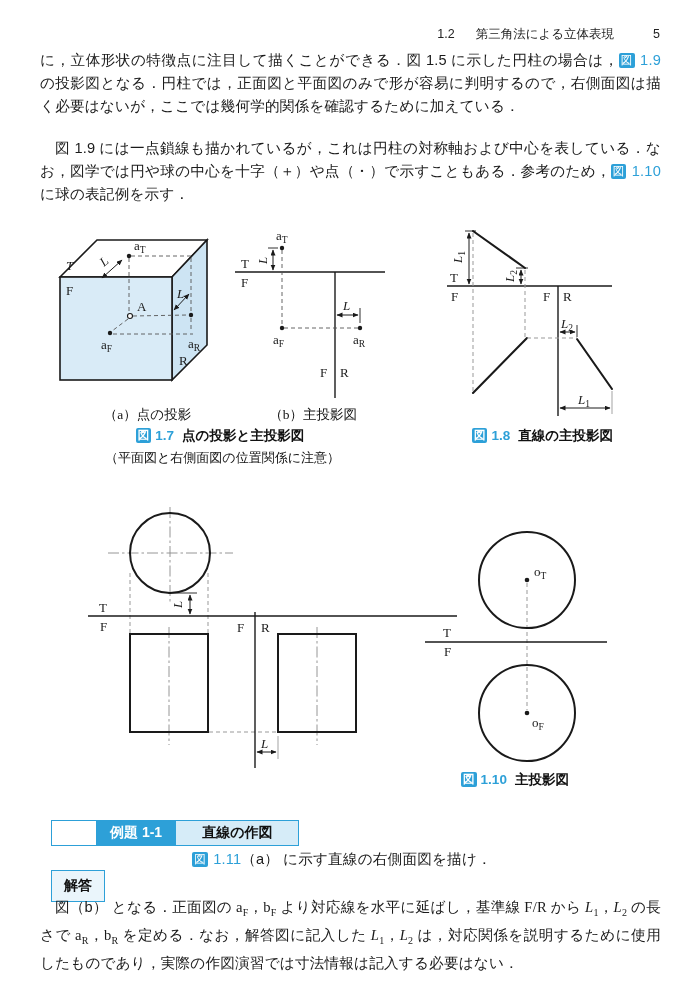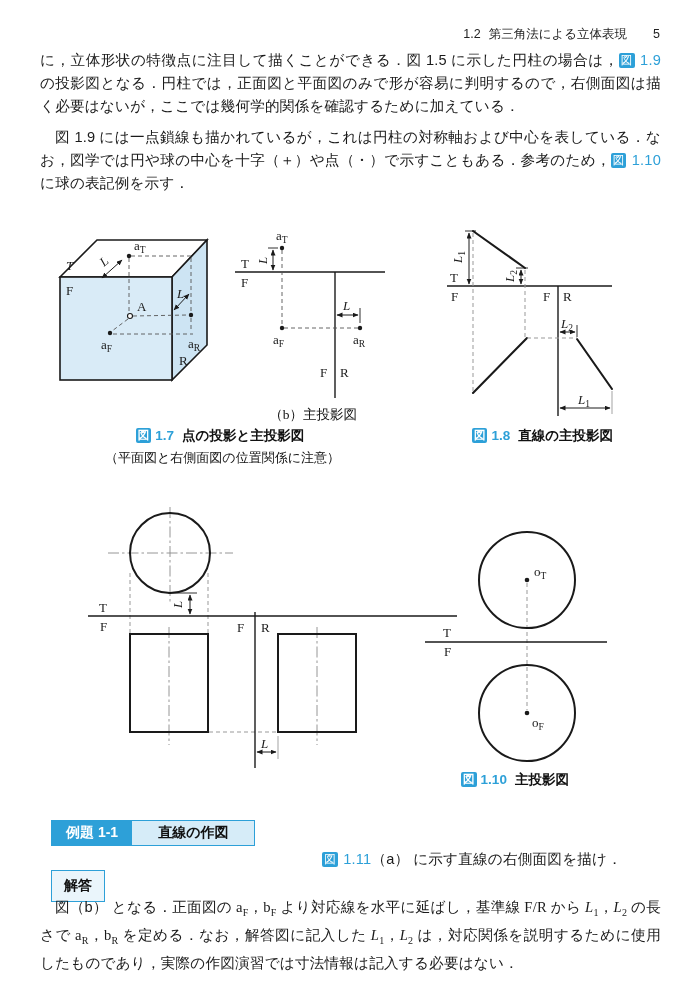--- a/index.html
+++ b/index.html
@@ -9,21 +9,21 @@
     --face-blue2:#cde4f3;
     --ink:#1a1a1a;
   }
   *{margin:0;padding:0;box-sizing:border-box;}
   html,body{background:#fff;}
   .page{
     position:relative;width:698px;height:1000px;background:#fff;overflow:hidden;
     font-family:"Liberation Serif","DejaVu Serif",serif;color:var(--ink);
   }
   .hdr{
-    position:absolute;top:26px;right:38px;display:flex;align-items:baseline;gap:8px;
+    position:absolute;top:26px;right:38px;display:flex;align-items:baseline;gap:21px;
     font-family:"Liberation Sans","DejaVu Sans",sans-serif;font-size:12.5px;color:#222;
   }
   .hdr .pgno{margin-left:18px;}
   .body-p{
     position:absolute;left:40px;width:621px;font-size:14.6px;line-height:23px;
     text-align:justify;letter-spacing:0.2px;
   }
   .run-b{font-family:"Liberation Sans","DejaVu Sans",sans-serif;font-weight:normal;}
   .run-l{color:var(--accent);font-family:"Liberation Sans","DejaVu Sans",sans-serif;}
   .run-i{font-style:italic;font-family:"Liberation Serif","DejaVu Serif",serif;}
@@ -45,21 +45,21 @@
     position:absolute;text-align:center;font-size:13.5px;
     font-family:"Liberation Serif","DejaVu Serif",serif;color:#111;font-weight:normal;
   }
   .capnote{
     position:absolute;text-align:center;font-size:13px;
     font-family:"Liberation Serif","DejaVu Serif",serif;color:#111;
   }
   .ex-bar{
     position:absolute;left:51px;top:820px;display:inline-flex;align-items:stretch;
     border:1px solid var(--accent);
-    font-family:"Liberation Sans","DejaVu Sans",sans-serif;font-weight:bold;font-size:14px;
+    font-family:"Liberation Sans","DejaVu Sans",sans-serif;font-weight:bold;font-size:14px;padding-left:44px;
   }
   .ex-badge{background:var(--accent);color:#fff;padding:3px 14px;}
   .ex-title{background:var(--accent-light);color:#111;padding:3px 26px;}
   .ans-badge{
     position:absolute;left:51px;top:870px;border:1.5px solid var(--accent);
     background:#eaf5fb;color:#111;padding:6px 12px;
     font-family:"Liberation Sans","DejaVu Sans",sans-serif;font-weight:bold;font-size:14px;
   }
   
   .sline{stroke:var(--ink);stroke-width:1.4;fill:none;}
@@ -92,21 +92,21 @@
 
 <div class="page">
 
   <div class="hdr">
     <span>1.2</span>
     <span>第三角法による立体表現</span>
     <span class="pgno">5</span>
   </div>
 
   <p class="body-p" style="top:49px"><span class="run-n">に，立体形状の特徴点に注目して描くことができる．</span><span class="run-b">図 1.5</span><span class="run-n"> に示した円柱の場合は，</span><span class="run-zu">図</span><span class="run-l"> 1.9</span><span class="run-n"> の投影図となる．円柱では，正面図と平面図のみで形が容易に判明するので，右側面図は描く必要はないが，ここでは幾何学的関係を確認するために加えている．</span></p>
-  <p class="body-p" style="top:126px"><span class="run-n">　</span><span class="run-b">図 1.9</span><span class="run-n"> には一点鎖線も描かれているが，これは円柱の対称軸および中心を表している．なお，図学では円や球の中心を十字（＋）や点（・）で示すこともある．参考のため，</span><span class="run-zu">図</span><span class="run-l"> 1.10</span><span class="run-n"> に球の表記例を示す．</span></p>
+  <p class="body-p" style="top:137px"><span class="run-n">　</span><span class="run-b">図 1.9</span><span class="run-n"> には一点鎖線も描かれているが，これは円柱の対称軸および中心を表している．なお，図学では円や球の中心を十字（＋）や点（・）で示すこともある．参考のため，</span><span class="run-zu">図</span><span class="run-l"> 1.10</span><span class="run-n"> に球の表記例を示す．</span></p>
 
   <svg class="fig" style="left:42px;top:222px" width="190" height="186" viewBox="0 0 190 186">
     <g>
       <polygon class="face-top" points="18,55 55,18 165,18 130,55"></polygon>
       <polygon class="face-side" points="130,55 165,18 165,123 130,158"></polygon>
       <rect class="face-front" x="18" y="55" width="112" height="103"></rect>
     </g>
     <g class="dashk">
       <line x1="87" y1="36" x2="87" y2="91"></line>
       <line x1="89" y1="34" x2="149" y2="34"></line>
@@ -192,20 +192,21 @@
     <text class="ft" x="10" y="64">T</text>
     <text class="ft" x="11" y="83">F</text>
     <text class="ft" x="103" y="83">F</text>
     <text class="ft" x="123" y="83">R</text>
     <text class="ft" x="22" y="45" transform="rotate(-90 22 45)"><tspan class="fit">L</tspan><tspan class="fsub" dy="2.5">1</tspan></text>
     <text class="ft" x="74" y="64" transform="rotate(-90 74 64)"><tspan class="fit">L</tspan><tspan class="fsub" dy="2.5">2</tspan></text>
     <text class="ft" x="121" y="110"><tspan class="fit">L</tspan><tspan class="fsub" dy="2.5">2</tspan></text>
     <text class="ft" x="138" y="186"><tspan class="fit">L</tspan><tspan class="fsub" dy="2.5">1</tspan></text>
   </svg>
 
+  <div class="sublabel" style="left:60px;top:406px;width:175px">（a）点の投影</div>
   <div class="sublabel" style="left:228px;top:406px;width:170px">（b）主投影図</div>
   <div class="caption" style="left:80px;top:427px;width:280px">
     <span class="run-zu">図</span><span class="cap-num">1.7</span><span>点の投影と主投影図</span>
   </div>
   <div class="capnote" style="left:80px;top:449px;width:285px">（平面図と右側面図の位置関係に注意）</div>
   <div class="caption" style="left:430px;top:427px;width:225px">
     <span class="run-zu">図</span><span class="cap-num">1.8</span><span>直線の主投影図</span>
   </div>
 
   <svg class="fig" style="left:85px;top:500px" width="380" height="268" viewBox="0 0 380 268">
@@ -255,17 +256,17 @@
   </svg>
 
   <div class="caption" style="left:400px;top:771px;width:230px">
     <span class="run-zu">図</span><span class="cap-num">1.10</span><span>主投影図</span>
   </div>
 
   <div class="ex-bar">
     <div class="ex-badge">例題 1-1</div>
     <div class="ex-title">直線の作図</div>
   </div>
-  <p class="body-p" style="left:62px;top:848px;width:560px;text-align:right"><span class="run-zu">図</span><span class="run-l"> 1.11</span><span class="run-b">（a）</span><span class="run-n"> に示す直線の右側面図を描け．</span></p>
+  <p class="body-p" style="left:62px;top:848px;width:560px;text-align:center"><span class="run-zu">図</span><span class="run-l"> 1.11</span><span class="run-b">（a）</span><span class="run-n"> に示す直線の右側面図を描け．</span></p>
   <div class="ans-badge">解答</div>
   <p class="body-p" style="top:896px"><span class="run-n">　</span><span class="run-b">図（b）</span><span class="run-n"> となる．正面図の a</span><span class="run-sub">F</span><span class="run-n">，b</span><span class="run-sub">F</span><span class="run-n"> より対応線を水平に延ばし，基準線 F/R から </span><span class="run-i">L</span><span class="run-sub">1</span><span class="run-n">，</span><span class="run-i">L</span><span class="run-sub">2</span><span class="run-n"> の長さで a</span><span class="run-sub">R</span><span class="run-n">，b</span><span class="run-sub">R</span><span class="run-n"> を定める．なお，解答図に記入した </span><span class="run-i">L</span><span class="run-sub">1</span><span class="run-n">，</span><span class="run-i">L</span><span class="run-sub">2</span><span class="run-n"> は，対応関係を説明するために使用したものであり，実際の作図演習では寸法情報は記入する必要はない．</span></p>
 
 </div>
 
 </body></html>

